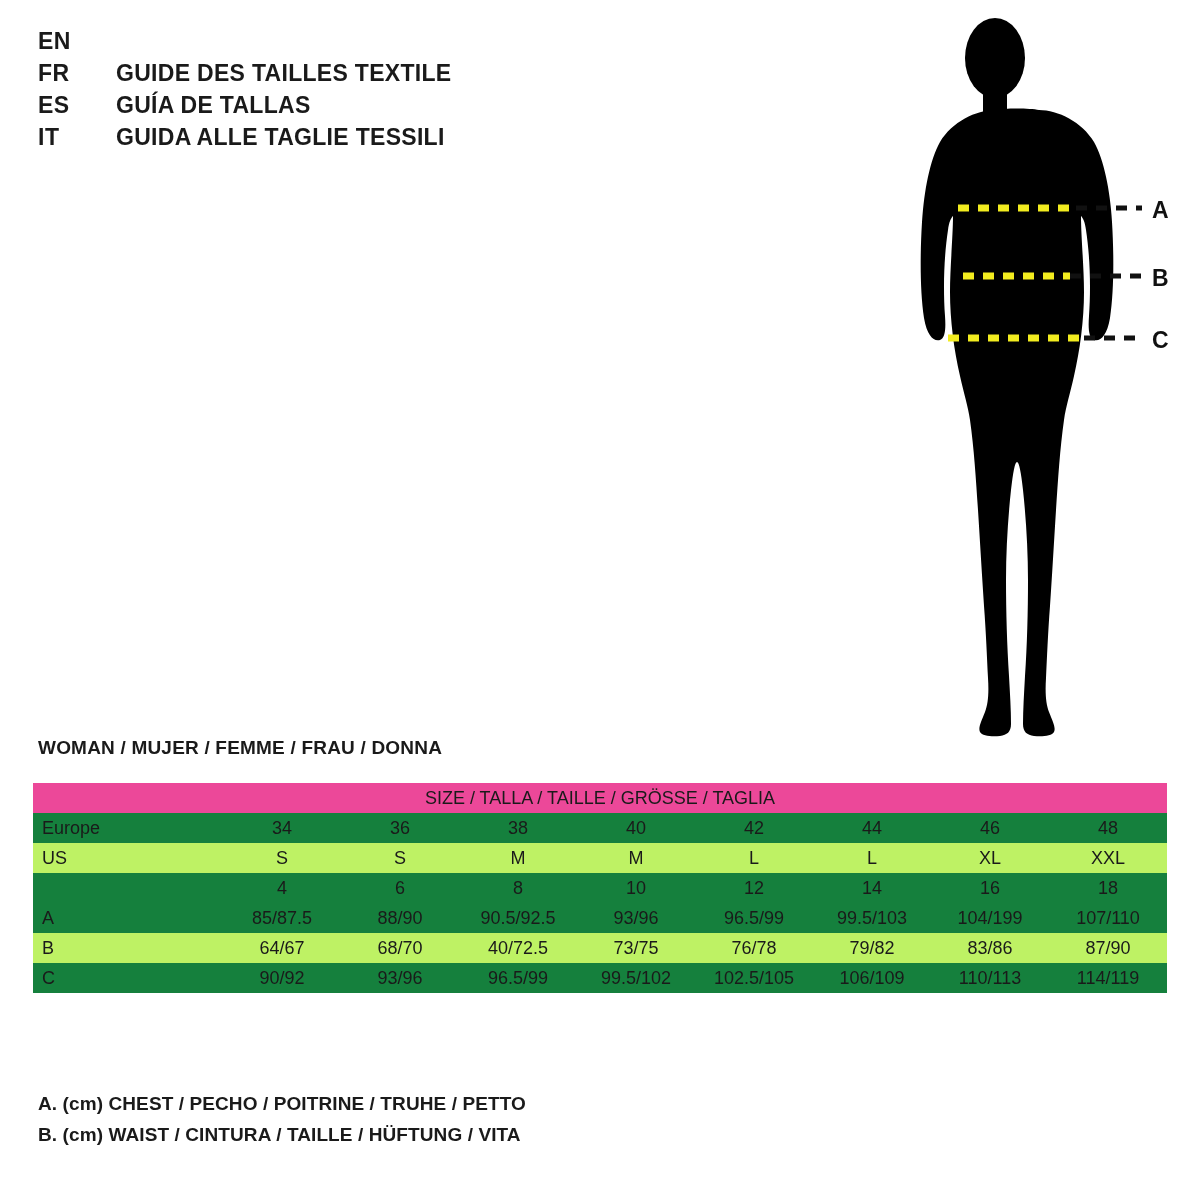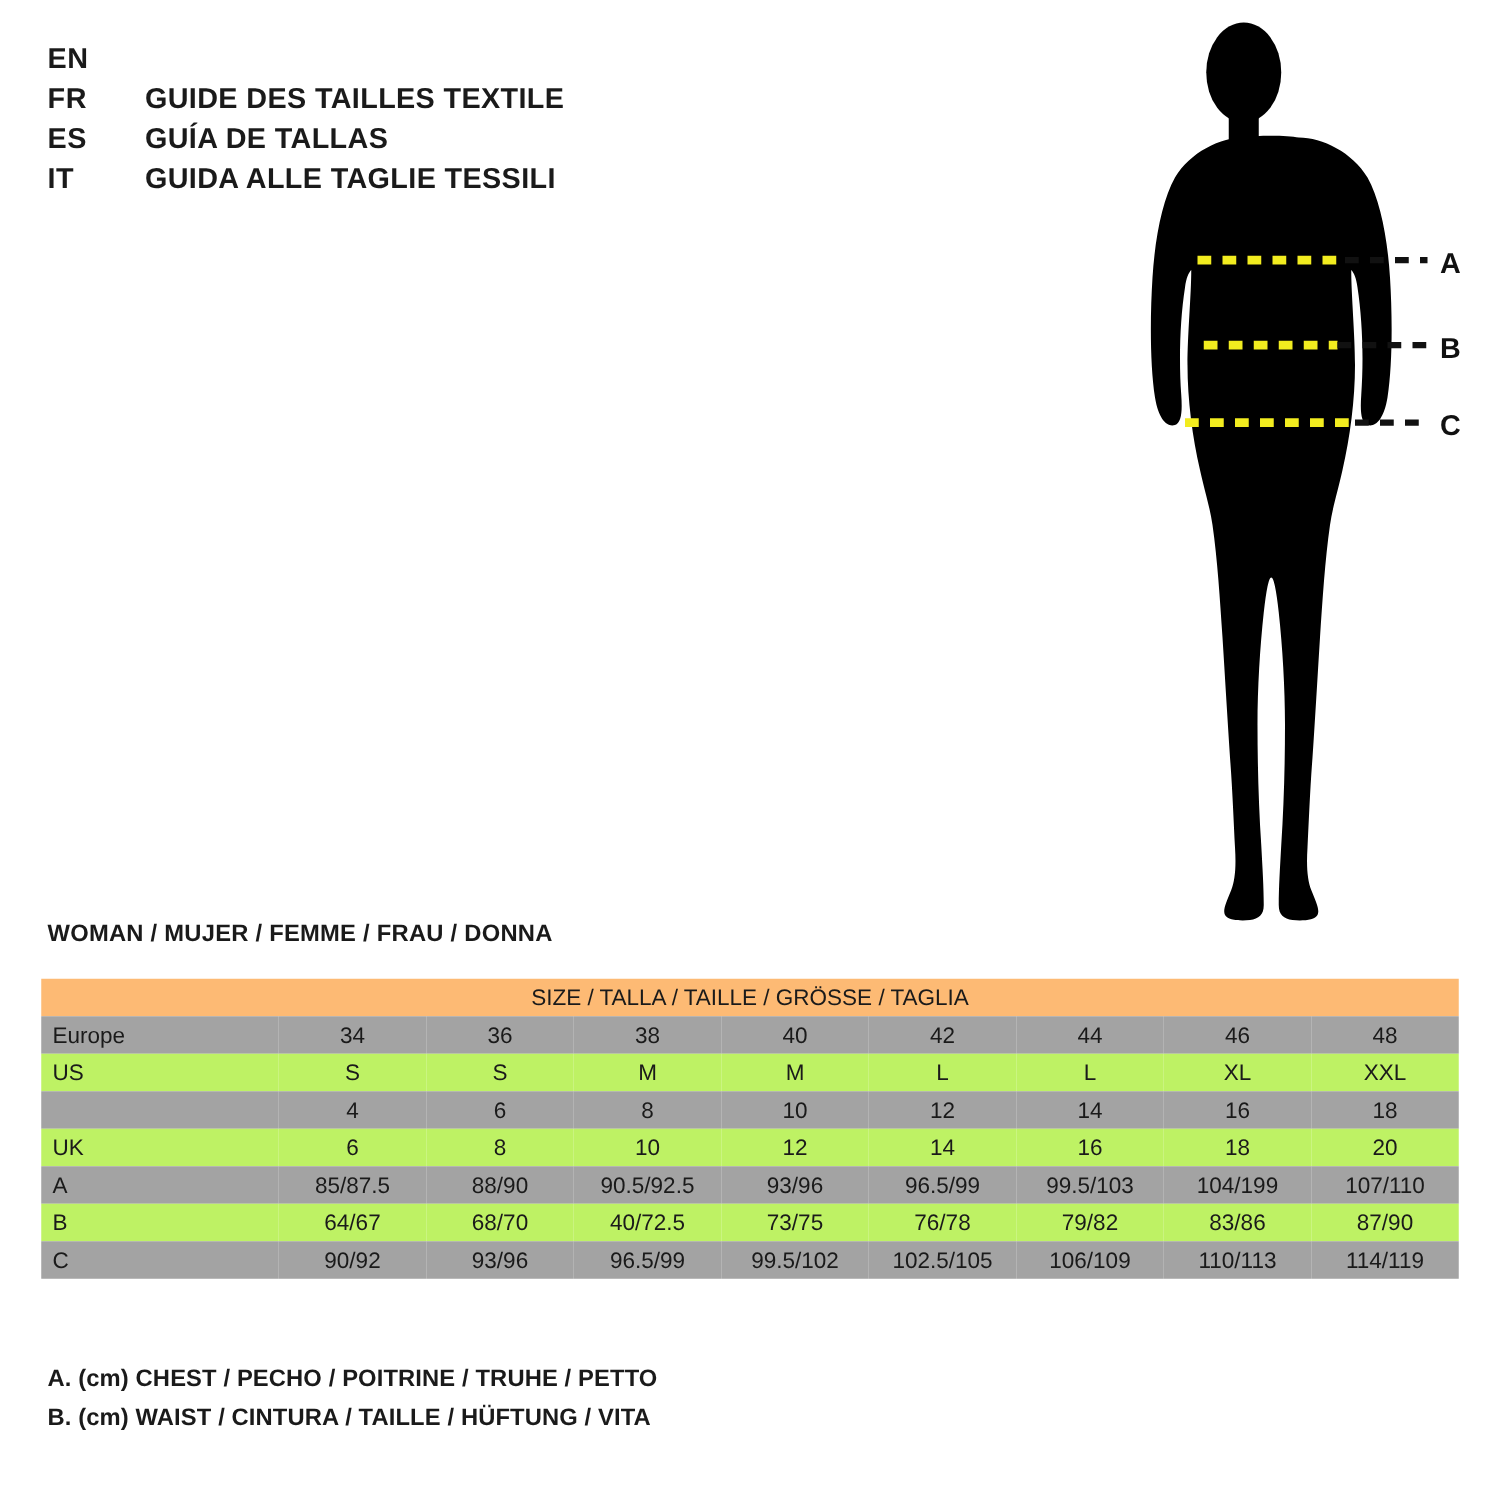--- a/index.html
+++ b/index.html
@@ -18,21 +18,21 @@
 
   
   #title-block {
     position: absolute;
     left: 38px;
     top: 28px;
     width: 520px;
   }
   .title-row {
     display: flex;
-    align-items: flex-end;
+    align-items: flex-start;
     height: 32px;
   }
   .title-code {
     width: 78px;
     font-size: 23px;
     font-weight: bold;
     letter-spacing: 0.5px;
   }
   .title-text {
     font-size: 23px;
@@ -85,28 +85,28 @@
     text-align: center;
     font-weight: normal;
     color: #1a1a1a;
   }
   #size-table col.label-col { width: 190px; }
   .row-head {
     text-align: left !important;
     padding-left: 9px !important;
   }
   .header-row td {
-    background: #fdba74;
+    background: #ec4899;
     font-weight: normal;
     text-align: left;
     padding-left: 9px;
     font-size: 18px;
     height: 31px;
   }
-  .row-light td { background: #a3a3a3; }
+  .row-light td { background: #15803d; }
   .row-shade td { background: #bef264; }
 
   
   #legend {
     position: absolute;
     left: 38px;
     top: 1088px;
     width: 700px;
   }
   .legend-line {
@@ -253,31 +253,20 @@
       <td>4</td>
       <td>6</td>
       <td>8</td>
       <td>10</td>
       <td>12</td>
       <td>14</td>
       <td>16</td>
       <td>18</td>
     </tr>
 
-    <tr class="row-shade">
-      <td class="row-head">UK</td>
-      <td>6</td>
-      <td>8</td>
-      <td>10</td>
-      <td>12</td>
-      <td>14</td>
-      <td>16</td>
-      <td>18</td>
-      <td>20</td>
-    </tr>
 
     <tr class="row-light">
       <td class="row-head">A</td>
       <td>85/87.5</td>
       <td>88/90</td>
       <td>90.5/92.5</td>
       <td>93/96</td>
       <td>96.5/99</td>
       <td>99.5/103</td>
       <td>104/199</td>

